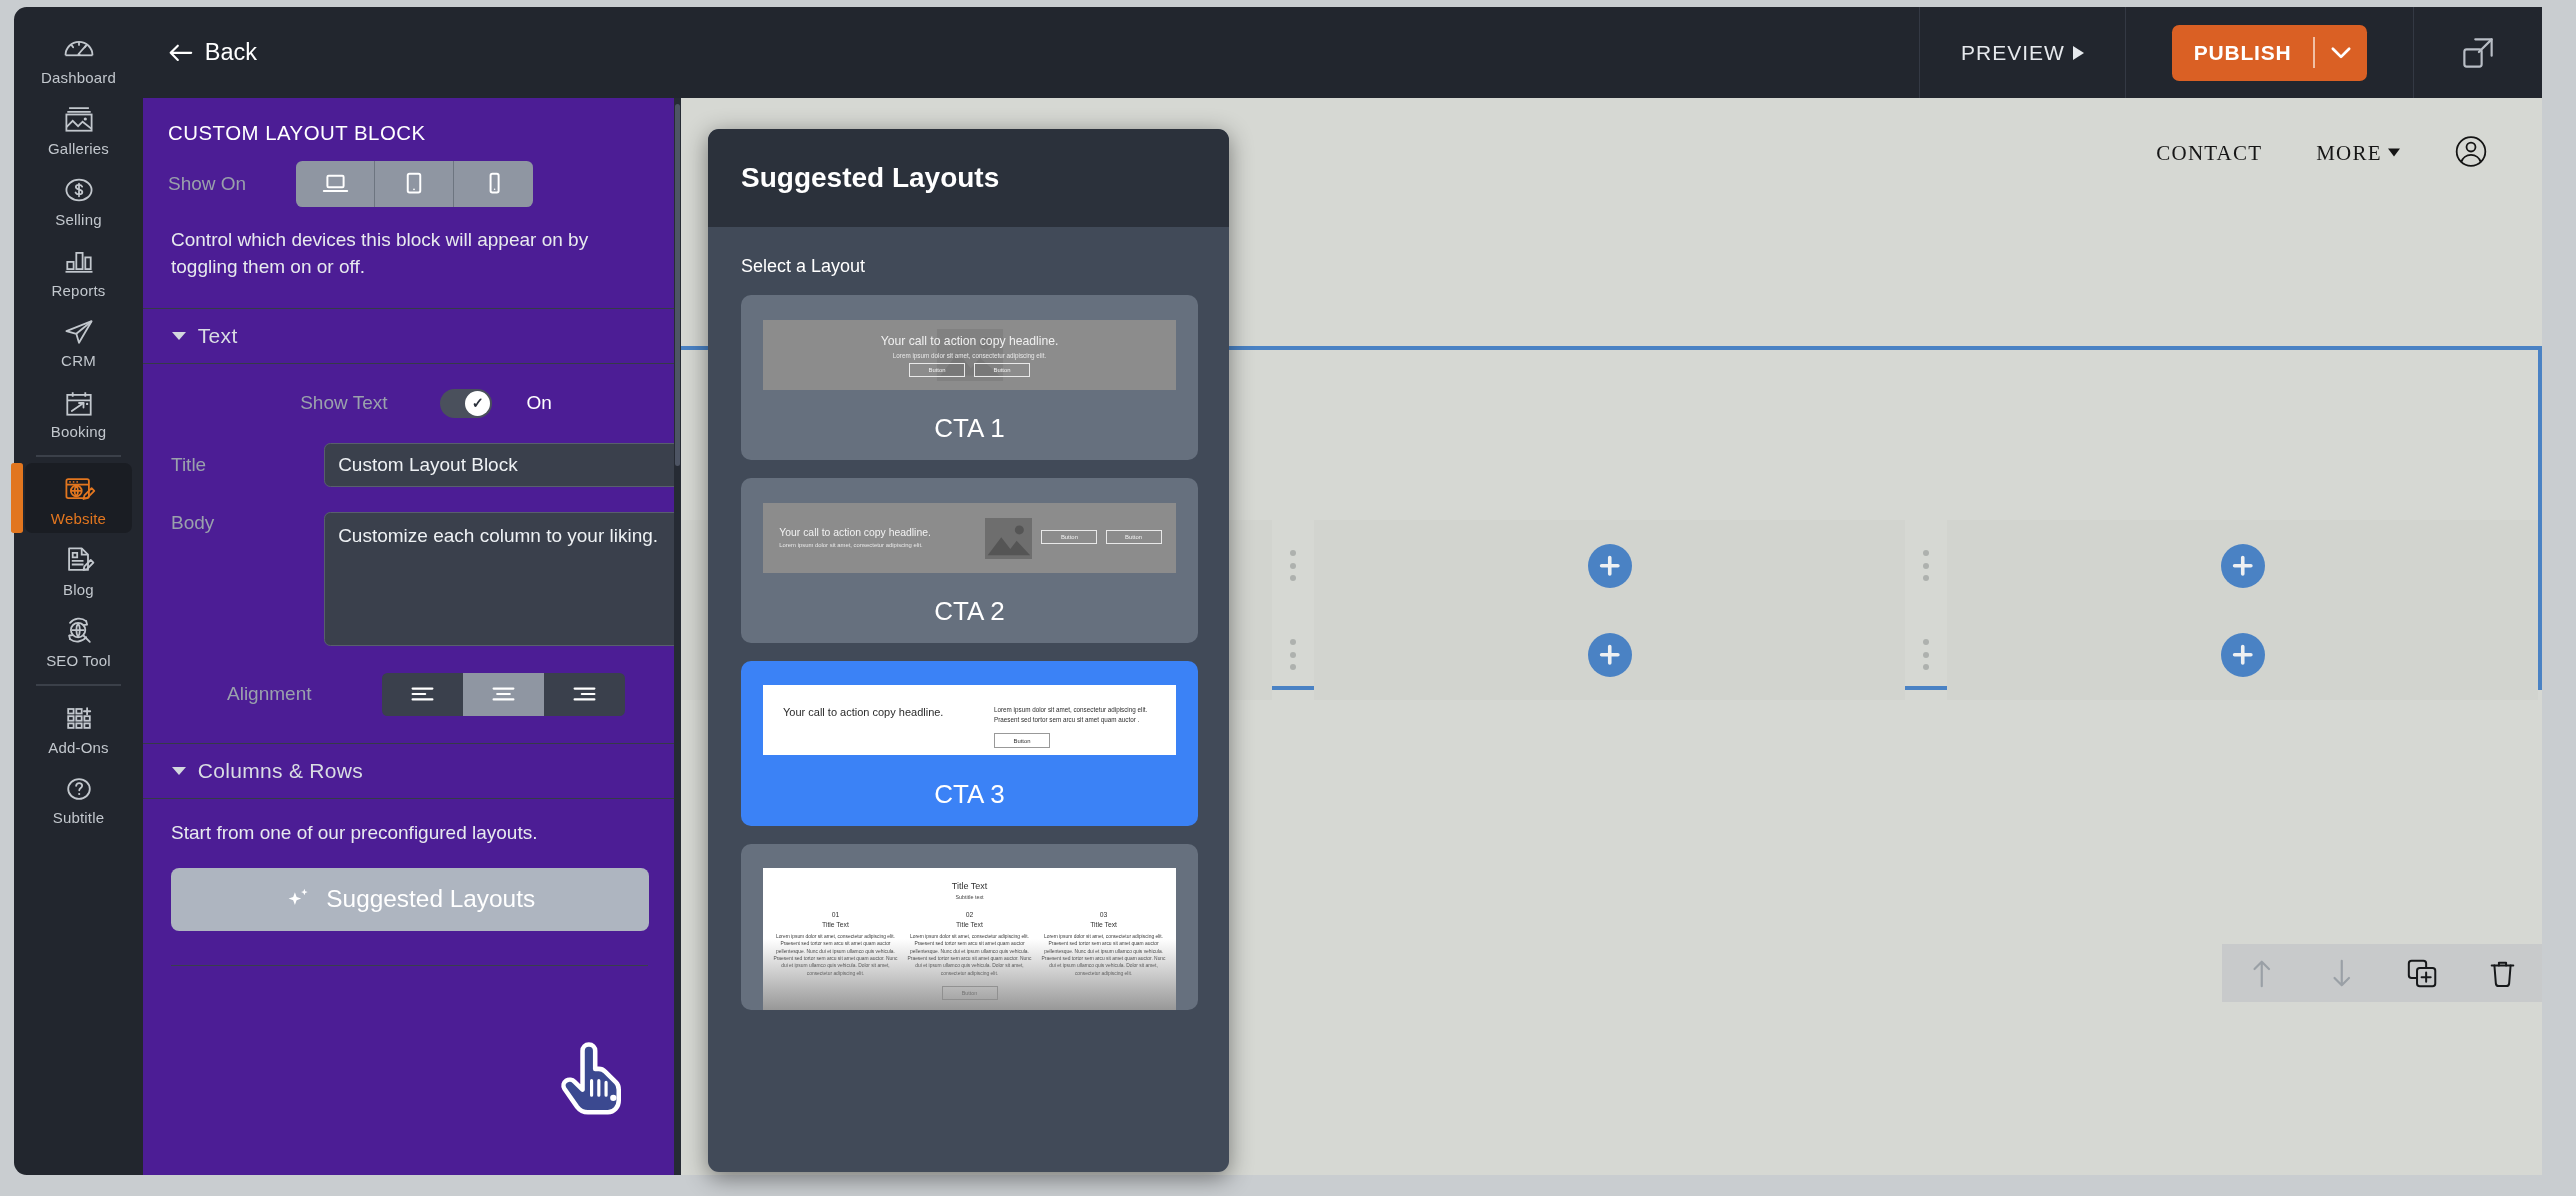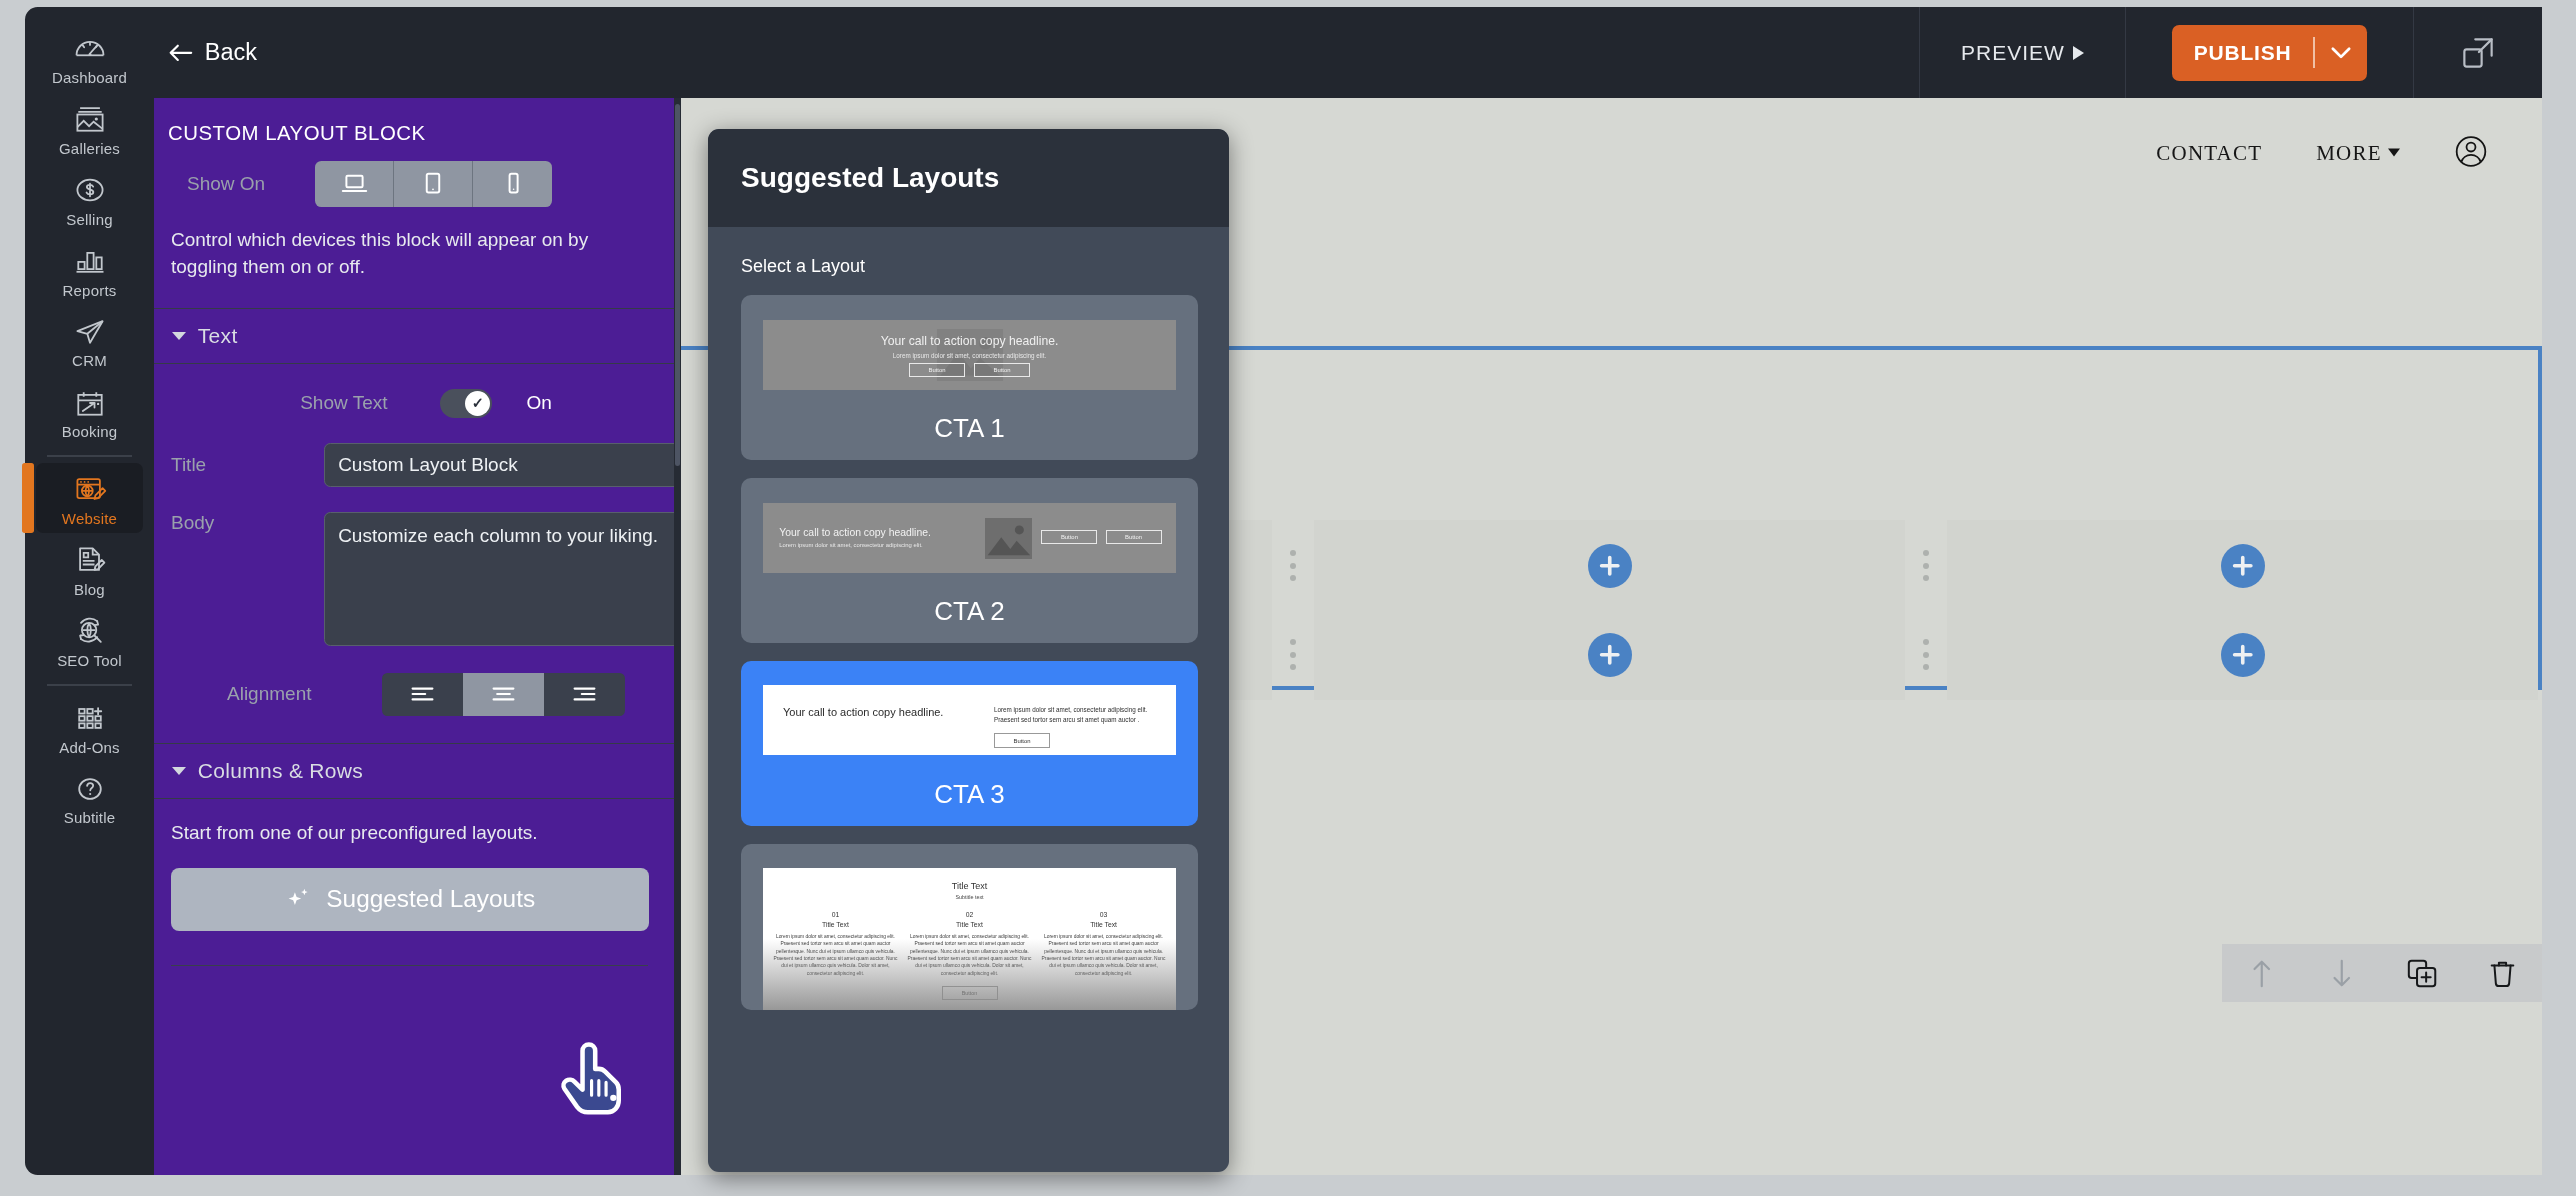--- a/index.html
+++ b/index.html
@@ -9,21 +9,21 @@
     font-family: "Liberation Sans", sans-serif;
     overflow: hidden;
   }
   .app {
     position: absolute; inset: 0;
     background: #c9cdd0;
   }
 
   
   .rail {
-    position: absolute; left: 25px; top: 7.2px;
+    position: absolute; left: 14px; top: 7.2px;
     width: 129px; height: 1168px;
     background: #22262e;
     border-radius: 12.7px 0 0 12.7px;
     display: flex; flex-direction: column;
     align-items: center;
     padding-top: 14.5px;
     z-index: 40;
   }
   .rail-item {
     width: 107px; padding: 9px 0 7.2px;
@@ -74,21 +74,21 @@
 
   .sec-title {
     font-size: 20.4px; color: #ffffff; letter-spacing: 0.5px;
     padding: 23.5px 0 0 30px;
   }
 
   .row-showon {
     display: flex; align-items: center;
     padding: 16.3px 0 0 30px; gap: 0;
   }
-  .lbl-muted { font-size: 19px; color: #99a0ab; margin-left: 19px; }
+  .lbl-muted { font-size: 19px; color: #99a0ab; }
   .seg {
     display: flex; margin-left: 50px;
     border-radius: 6.3px; overflow: hidden;
   }
   .seg-btn {
     width: 79px; height: 46px;
     background: #8f96a2;
     display: flex; align-items: center; justify-content: center;
     border-right: 0.9px solid #6d7580;
     cursor: pointer;

